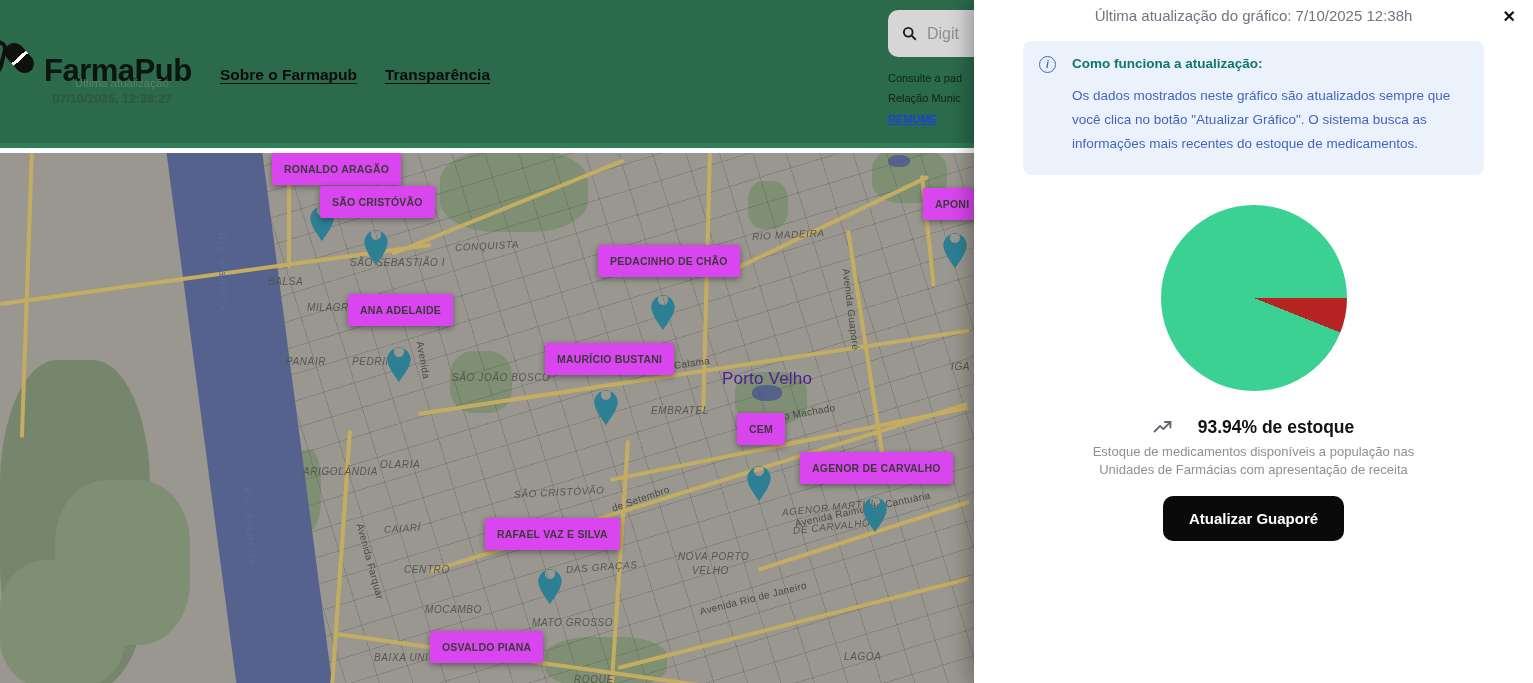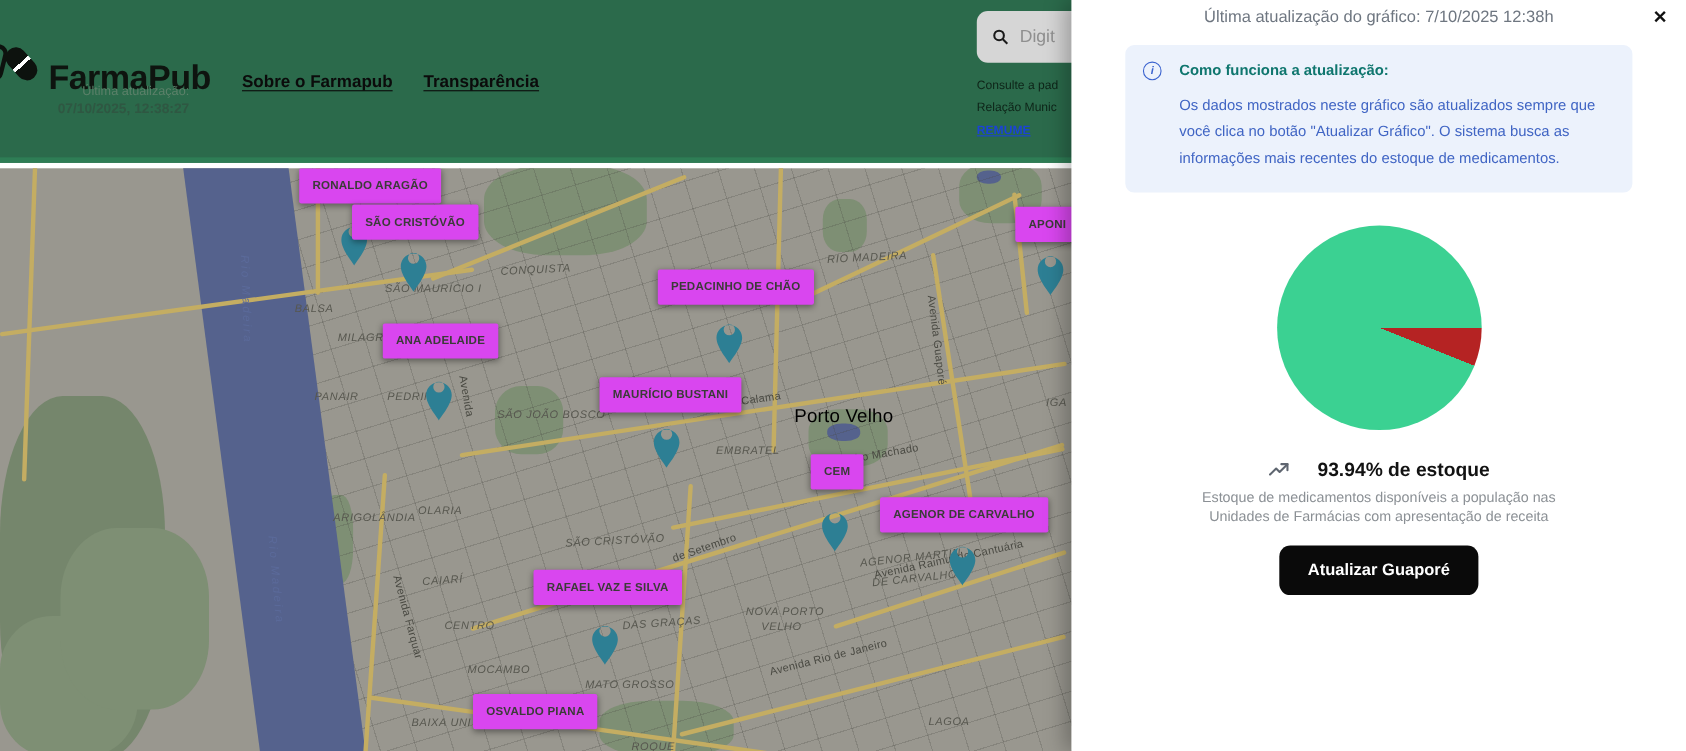--- a/index.html
+++ b/index.html
@@ -48,21 +48,21 @@
   .river { position:absolute; left:163px; top:-30px; width:95px; height:630px;
            background:#55628d; transform:rotate(-7.5deg); transform-origin:top center; }
   .rd  { position:absolute; height:4px; background:#c4ad62; border-radius:2px;
          transform-origin:left center; }
   .rdv { position:absolute; width:4px;  background:#c4ad62; border-radius:2px;
          transform-origin:top center; }
   .mlabel { position:absolute; white-space:nowrap; transform-origin:left center; }
   .mlabel.area  { font-size:10px; font-style:italic; color:#57574f; letter-spacing:.6px; }
   .mlabel.road  { font-size:10px; color:#494942; letter-spacing:.3px; }
   .mlabel.water { font-size:10.5px; font-style:italic; color:#5b6a9a; letter-spacing:2.2px; }
-  .mlabel.city  { font-size:17px; color:#000000; letter-spacing:.2px; }
+  .mlabel.city  { font-size:17px; color:#4c1d95; letter-spacing:.2px; }
   .pin { position:absolute; width:28px; height:36px; cursor:pointer; }
   .facility { position:absolute; background:#d946ef; color:#3b3b38; font-size:10.5px;
               font-weight:700; letter-spacing:.2px; padding:10px 12px; border-radius:2px;
               box-shadow:0 2px 6px rgba(0,0,0,.4); white-space:nowrap; cursor:pointer; }
 
   
   .panel { position:absolute; left:974px; top:0; width:559px; height:683px; background:#fff;
            z-index:10; box-shadow:-6px 0 18px rgba(0,0,0,.28); }
   .close-btn { position:absolute; right:13px; top:5px; font-size:16px; font-weight:700;
                color:#111; background:none; border:none; cursor:pointer; line-height:1;
@@ -154,21 +154,21 @@
     <i class="rd" style="left:758px;top:415px;width:222px;transform:rotate(-17.9deg)"></i>
     <i class="rd" style="left:737px;top:113px;width:212px;transform:rotate(-25.5deg)"></i>
     <i class="rdv" style="left:920px;top:22px;height:112px;transform:rotate(-6deg)"></i>
     <i class="rd" style="left:336px;top:479px;width:370px;transform:rotate(8deg)"></i>
     <i class="rdv" style="left:708px;top:-3px;height:262px;transform:rotate(1.5deg)"></i>
     <i class="rdv" style="left:626px;top:287px;height:246px;transform:rotate(3.8deg)"></i>
 
     <div id="map-labels">
         <span class="mlabel area" style="left: 455px; top: 89px; transform: rotate(-3deg);">CONQUISTA</span>
         <span class="mlabel area" style="left: 268px; top: 123px;">BALSA</span>
-        <span class="mlabel area" style="left: 350px; top: 104px;">SÃO MAURÍCIO I</span>
+        <span class="mlabel area" style="left: 350px; top: 104px;">SÃO SEBASTIÃO I</span>
         <span class="mlabel area" style="left: 307px; top: 149px;">MILAGR</span>
         <span class="mlabel area" style="left: 286px; top: 203px;">PANAIR</span>
         <span class="mlabel area" style="left: 352px; top: 203px;">PEDRIN</span>
         <span class="mlabel area" style="left: 452px; top: 219px;">SÃO JOÃO BOSCO</span>
         <span class="mlabel area" style="left: 303px; top: 313px;">ARIGOLÂNDIA</span>
         <span class="mlabel area" style="left: 380px; top: 306px;">OLARIA</span>
         <span class="mlabel area" style="left: 384px; top: 371px; transform: rotate(-4deg);">CAIARÍ</span>
         <span class="mlabel area" style="left: 404px; top: 411px;">CENTRO</span>
         <span class="mlabel area" style="left: 425px; top: 451px;">MOCAMBO</span>
         <span class="mlabel area" style="left: 374px; top: 499px;">BAIXA UNI</span>

